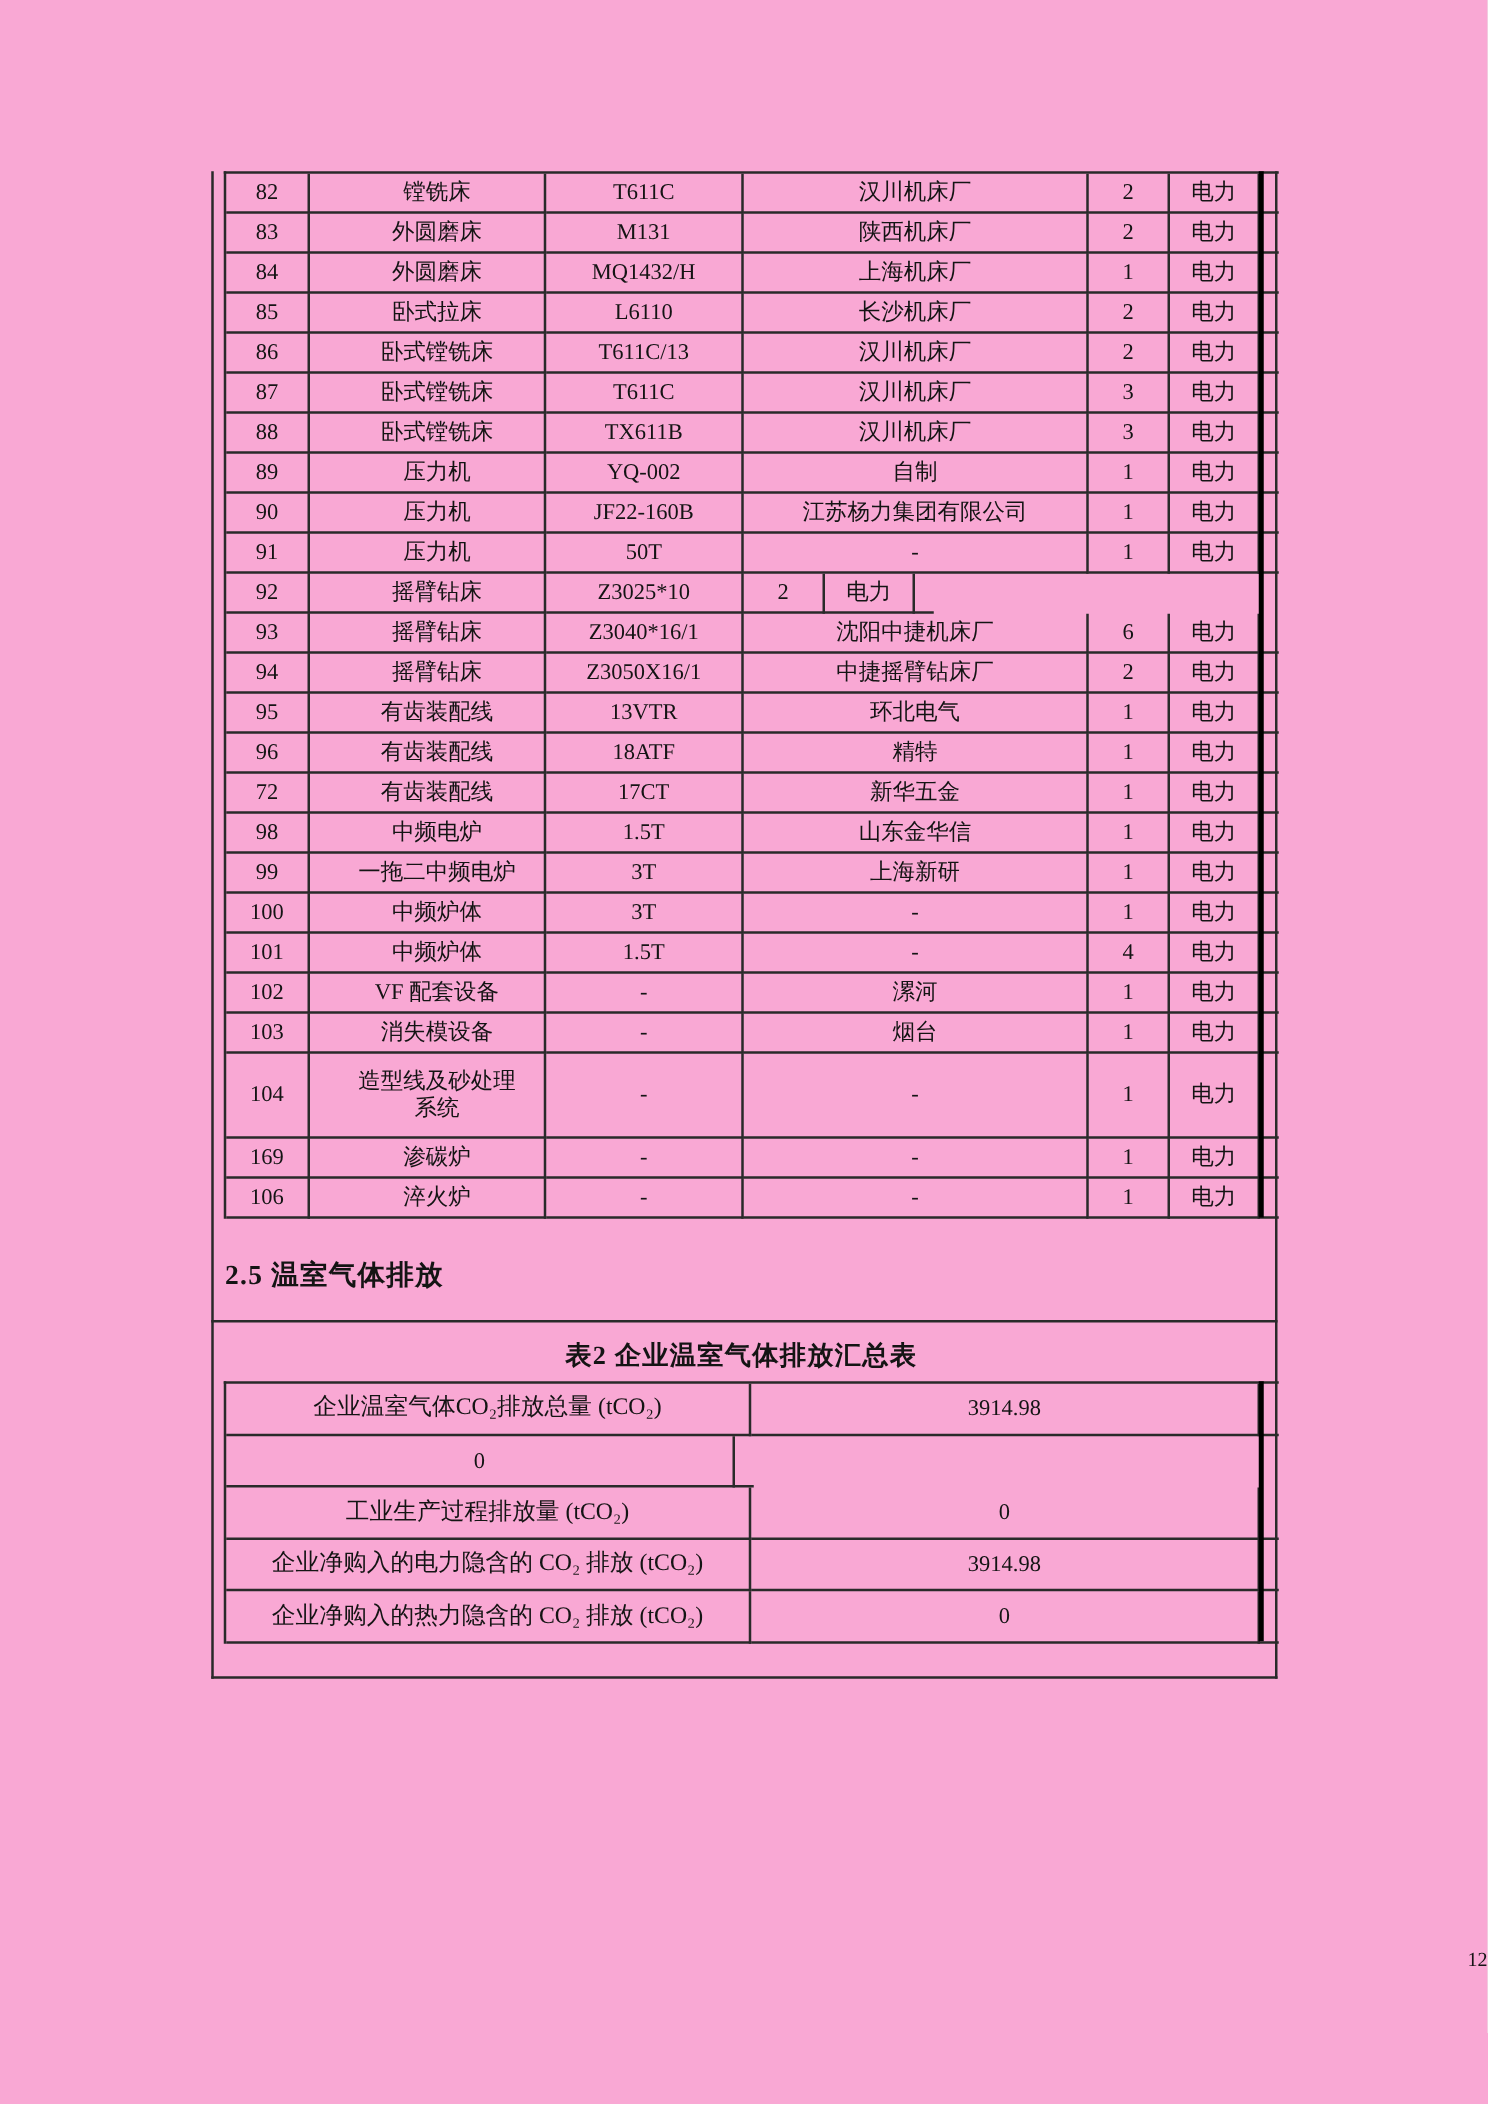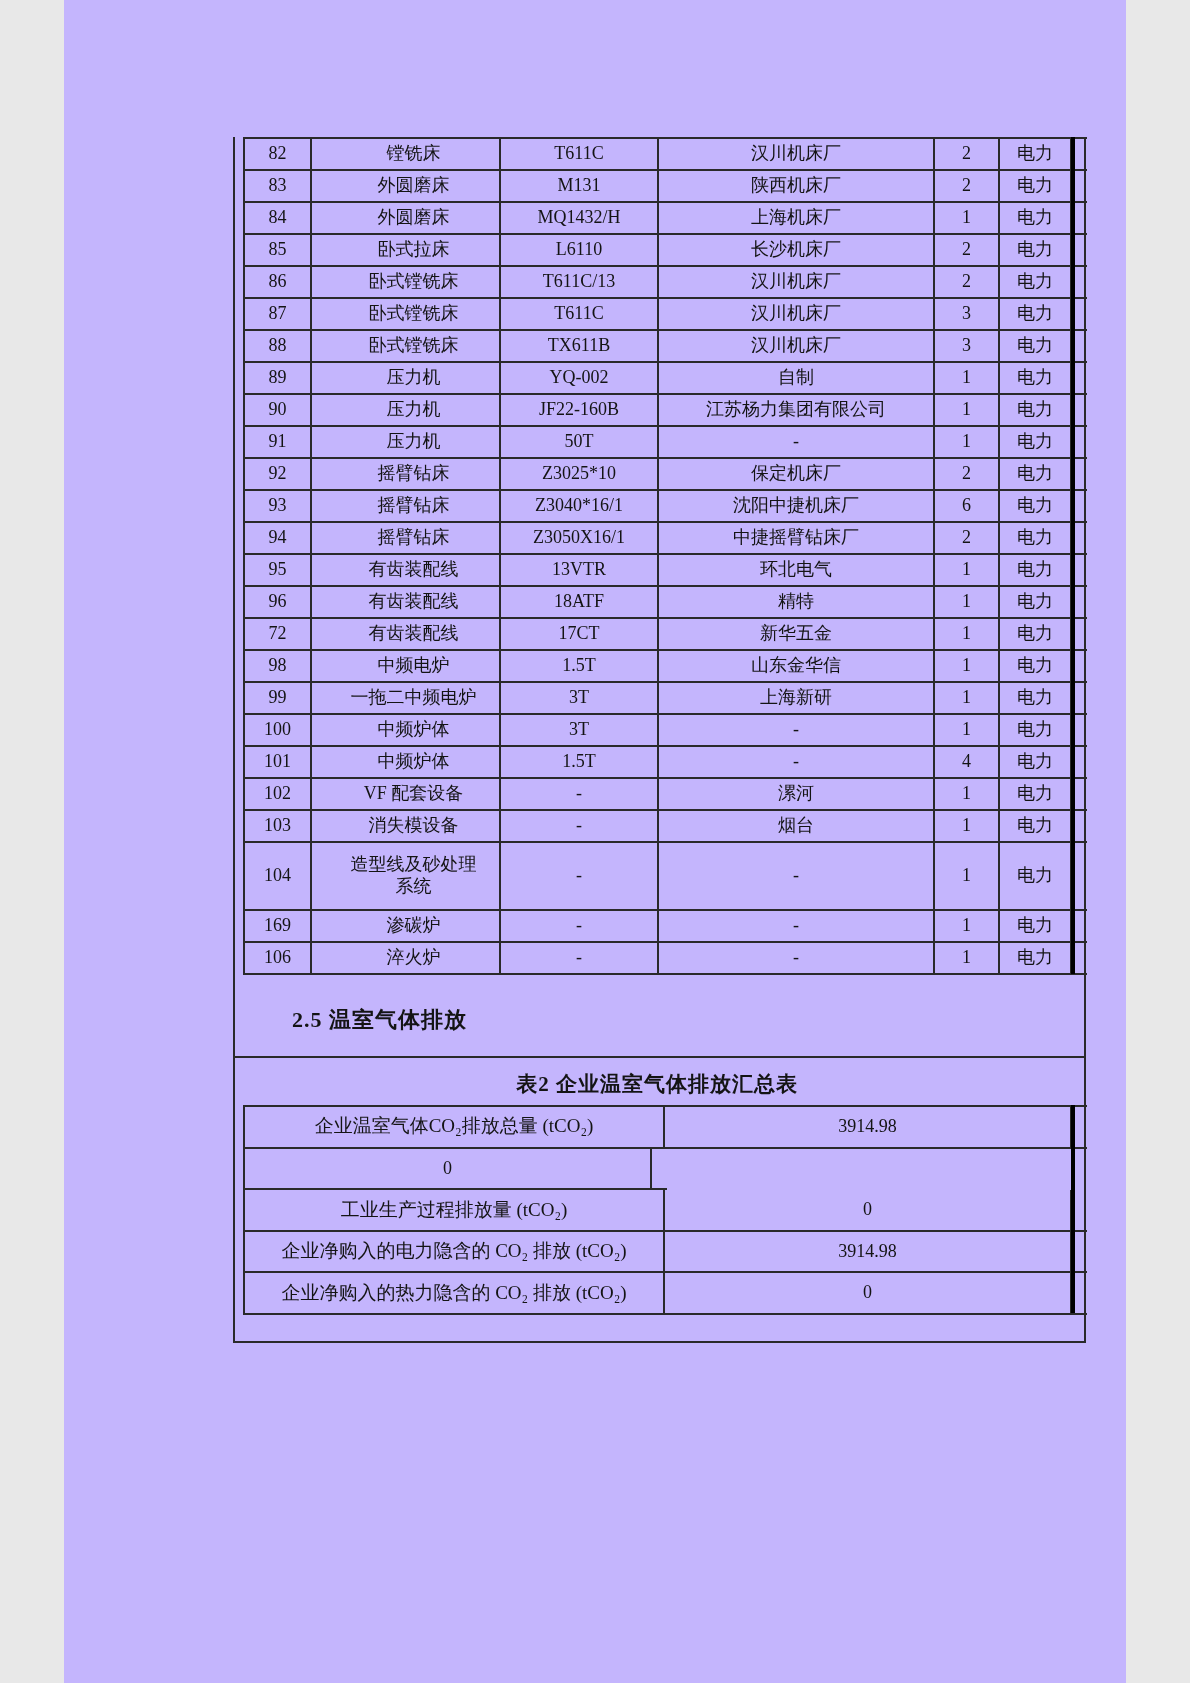--- a/index.html
+++ b/index.html
@@ -1,21 +1,21 @@
 <!DOCTYPE html>
 <html><head>
 <meta charset="utf-8">
 <style>
   * { margin: 0; padding: 0; box-sizing: border-box; }
   html, body { background: #e8e8e8; }
   .page {
     position: relative;
-    width: 1062px;
+    width: 1190px;
     height: 1683px;
-    background: #c4b5fd;
+    background: #f9a8d4;
     font-family: "Liberation Serif", "DejaVu Serif", serif;
     color: #141414;
     margin: 0 auto;
     overflow: hidden;
   }
   
   .frame {
     position: absolute;
     left: 169px; top: 137px;
     width: 853px; height: 1206px;
@@ -54,21 +54,20 @@
   .thick-line { position: absolute; width: 4px; background: #000; }
   .equip-thick   { left: 1007px; top: 137px;  height: 837px; }
   .summary-thick { left: 1007px; top: 1105px; height: 208px; }
   
   .section-heading {
     position: absolute;
     left: 180px; top: 1005px;
     font-size: 22px;
     font-weight: bold;
     letter-spacing: 1px;
-    margin-left: 48px;
   }
   .sep-line {
     position: absolute;
     left: 169px; top: 1056px;
     width: 853px; height: 2px;
     background: #2a2a2a;
   }
   
   .table2-title {
     position: absolute;
@@ -192,21 +191,20 @@
         <div class="cell c-model">50T</div>
         <div class="cell c-mfr">-</div>
         <div class="cell c-qty">1</div>
         <div class="cell c-energy">电力</div>
         <div class="cell c-ext"></div>
       </div>
       <div class="eq-row">
         <div class="cell c-no">92</div>
         <div class="cell c-name">摇臂钻床</div>
         <div class="cell c-model">Z3025*10</div>
-        <div class="cell c-mfr">保定机床厂</div>
         <div class="cell c-qty">2</div>
         <div class="cell c-energy">电力</div>
         <div class="cell c-ext"></div>
       </div>
       <div class="eq-row">
         <div class="cell c-no">93</div>
         <div class="cell c-name">摇臂钻床</div>
         <div class="cell c-model">Z3040*16/1</div>
         <div class="cell c-mfr">沈阳中捷机床厂</div>
         <div class="cell c-qty">6</div>

